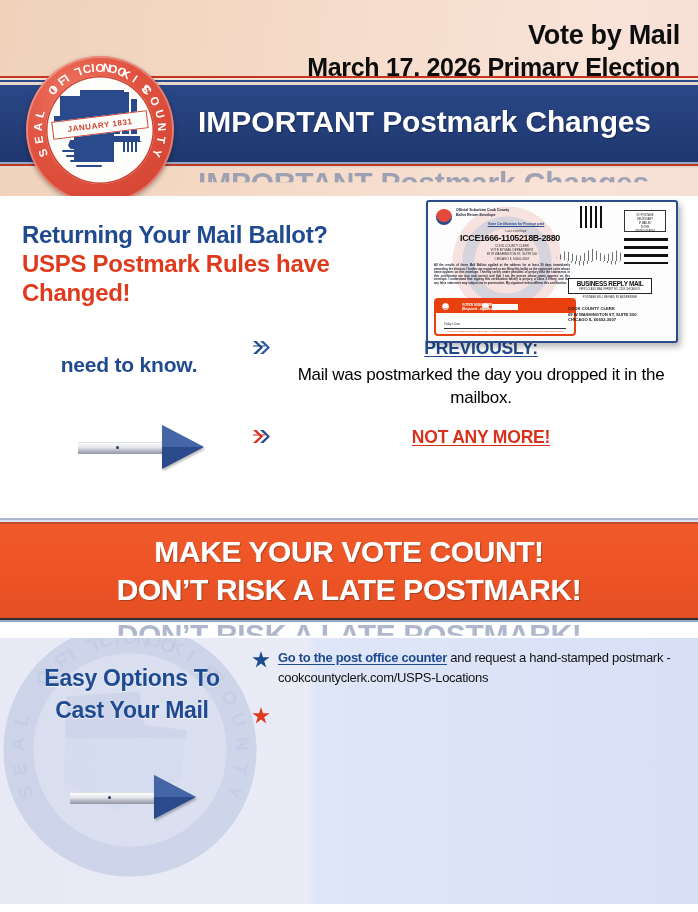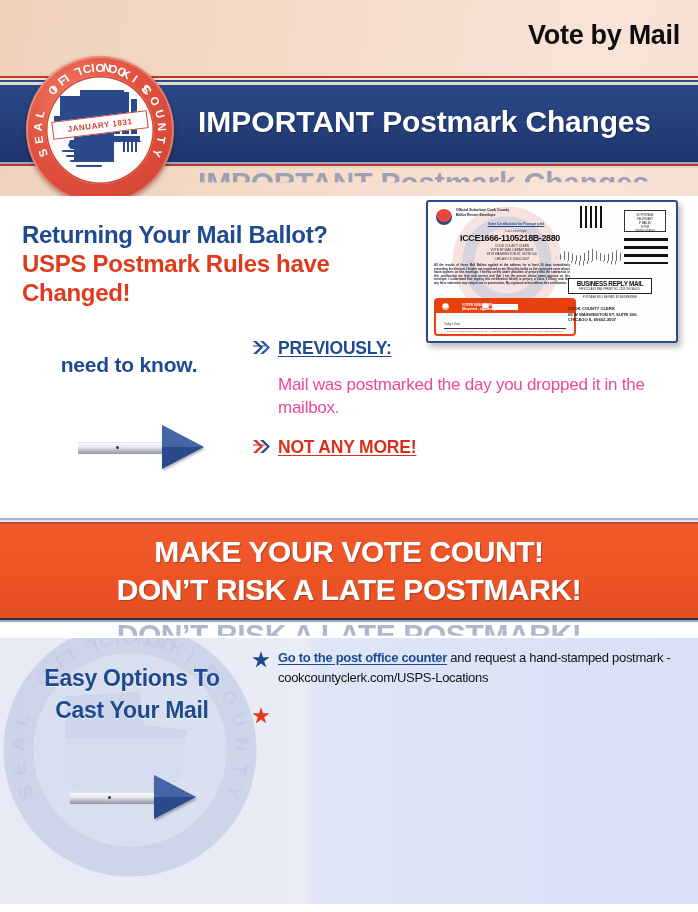--- a/index.html
+++ b/index.html
@@ -153,34 +153,34 @@
   }
   .arrow3d .head-hi {
     position: absolute; left: 84px; top: -3px; width: 0; height: 0;
     border-top: 22px solid transparent; border-bottom: 0 solid transparent;
     border-left: 42px solid rgba(90,125,190,.55);
   }
   #arrow-mid { left: 78px; top: 232px; }
 
   
   #mid-list { position: absolute; left: 252px; top: 142px; width: 432px; }
-  .blt-row { position: relative; padding-left: 26px; margin-bottom: 18px; }
+  .blt-row { position: relative; padding-left: 26px; margin-bottom: 18px; text-align: center; }
   .blt-mark {
     position: absolute; left: 0; top: 1px; width: 20px; height: 17px;
   }
   .blt-title {
     display: inline-block; font-size: 17.5px; font-weight: bold;
     text-decoration: underline; text-underline-offset: 2px;
     letter-spacing: -0.2px;
   }
   .blt-title.blue { color: #1f4a8f; }
   .blt-title.red  { color: #d8301a; }
   .blt-body {
-    font-size: 17px; line-height: 23px; color: #ec4899; letter-spacing: -0.25px;
-    margin-top: 14px;
+    font-size: 17px; line-height: 23px; color: #000000; letter-spacing: -0.25px;
+    margin-top: 4px;
   }
 
   
   #envelope {
     position: absolute; left: 426px; top: 200px; width: 252px; height: 143px;
     background: #fdfdfd; border: 2px solid #2b4a8c; border-radius: 3px;
     box-shadow: 3px 4px 6px rgba(0,0,0,.28);
     overflow: hidden;
   }
   #envelope .watermark {
@@ -373,20 +373,21 @@
 </style>
 </head>
 <body>
 
 <div id="page">
 
   <div id="header">
 
     <div class="hdr-title">
       <div class="hdr-l1">Vote by Mail</div>
+      <div class="hdr-l2">March 17, 2026 Primary Election</div>
     </div>
 
     <div class="stripe s1"></div>
     <div class="stripe s2"></div>
     <div class="stripe s3"></div>
     <div class="stripe s4"></div>
 
     <div id="blueband">
       <div class="bb-title"><span class="strong">IMPORTANT</span><span class="lite"> Postmark Changes</span></div>
     </div>

